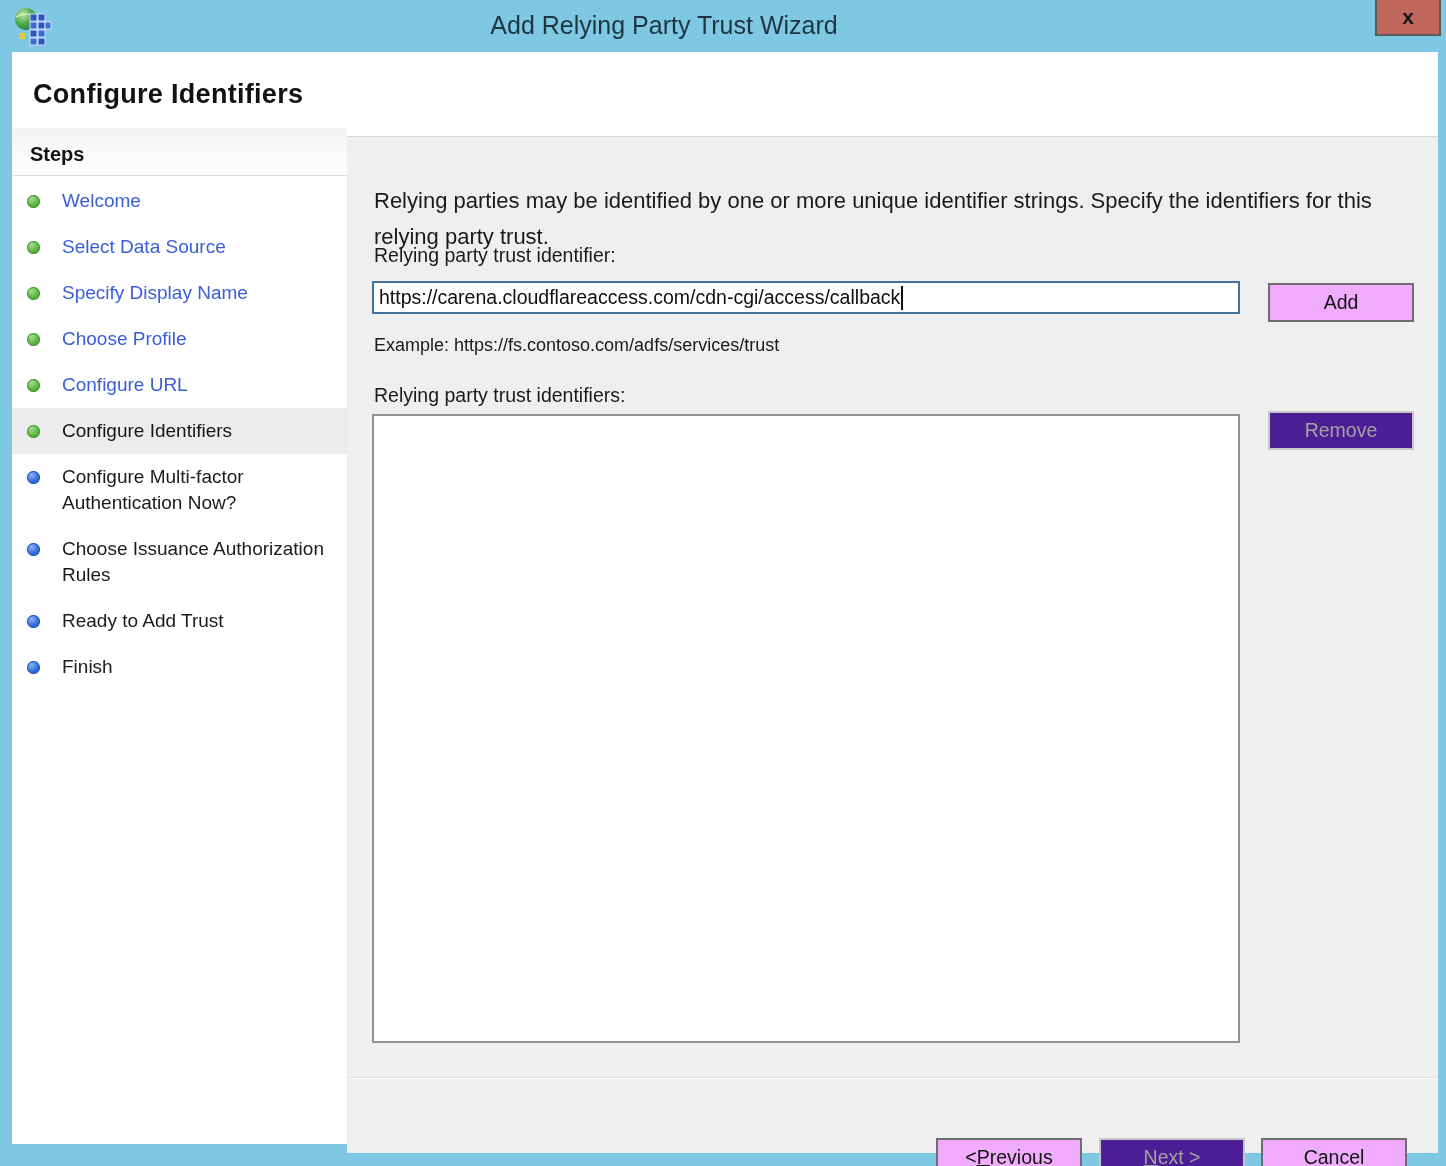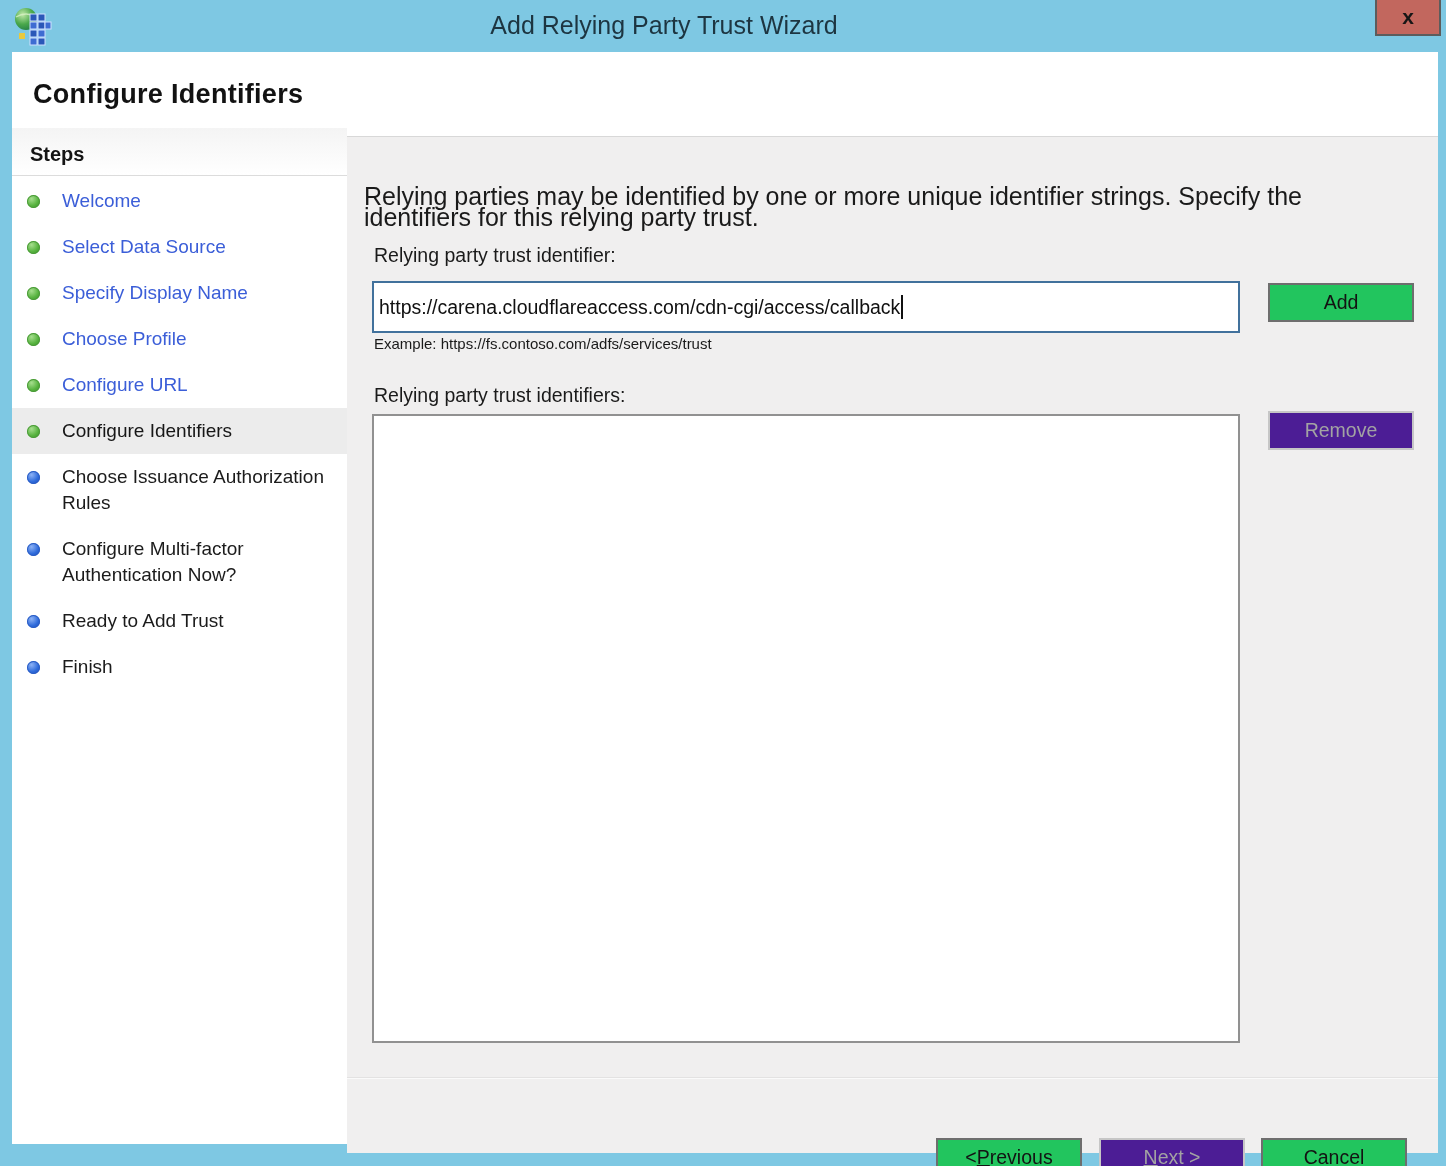--- a/index.html
+++ b/index.html
@@ -60,41 +60,41 @@
   li.step.current{background:#ececec;color:#161616;}
   li.step.upcoming .dot{
     background:radial-gradient(circle at 35% 30%, #8db2f5, #2f6bdb 55%, #1d4cb4 100%);
     box-shadow:inset 0 0 0 1px #2a5cc4;
   }
   
   .content{
     position:absolute;left:347px;top:137px;width:1091px;height:940px;
     background:#f0efef;color:#1a1a1a;
   }
-  .intro{position:absolute;left:17px;top:24px;width:1032px;font-size:25px;line-height:21px;}
+  .intro{position:absolute;left:27px;top:24px;width:1032px;font-size:22px;line-height:36px;}
   .field-label{position:absolute;left:27px;font-size:19.5px;}
   .label-identifier{top:107px;}
   .label-identifiers{top:247px;}
-  .example{position:absolute;left:27px;top:198px;font-size:15px;}
+  .example{position:absolute;left:27px;top:198px;font-size:18px;}
   .input-box{
-    position:absolute;left:25px;top:144px;width:868px;height:52px;
+    position:absolute;left:25px;top:144px;width:868px;height:33px;
     background:#ffffff;border:2px solid #41719c;
     display:flex;align-items:center;padding-left:5px;
     font-size:19.5px;color:#101010;white-space:nowrap;overflow:hidden;
     cursor:text;
   }
   .caret{display:inline-block;width:2px;height:24px;background:#111;margin-left:1px;flex:0 0 auto;}
   .listbox{
     position:absolute;left:25px;top:277px;width:868px;height:629px;
     background:#ffffff;border:2px solid #919191;
   }
   
   .btn{
     position:absolute;width:146px;height:39px;
-    background:#22c55e;border:2px solid #6e6e6e;
+    background:#f0abfc;border:2px solid #6e6e6e;
     font-size:19.5px;color:#131313;font-family:inherit;
     display:flex;align-items:center;justify-content:center;
     cursor:pointer;padding:0;
   }
   .btn.disabled{background:#4c1d95;border-color:#c6c6c6;color:#a3a3a3;cursor:default;}
   .btn-add{left:921px;top:146px;}
   .btn-remove{left:921px;top:274px;}
   
   .footerbar{
     position:absolute;left:347px;top:1077px;width:1091px;height:76px;
@@ -168,25 +168,25 @@
         <li class="step completed">
           <span class="dot"></span>
           <span>Configure URL</span>
         </li>
         <li class="step current">
           <span class="dot"></span>
           <span>Configure Identifiers</span>
         </li>
         <li class="step upcoming">
           <span class="dot"></span>
+          <span>Configure Multi-factor Authentication Now?</span>
+        </li>
+        <li class="step upcoming">
+          <span class="dot"></span>
           <span>Choose Issuance Authorization Rules</span>
-        </li>
-        <li class="step upcoming">
-          <span class="dot"></span>
-          <span>Configure Multi-factor Authentication Now?</span>
         </li>
         <li class="step upcoming">
           <span class="dot"></span>
           <span>Ready to Add Trust</span>
         </li>
         <li class="step upcoming">
           <span class="dot"></span>
           <span>Finish</span>
         </li>
       </ul>

